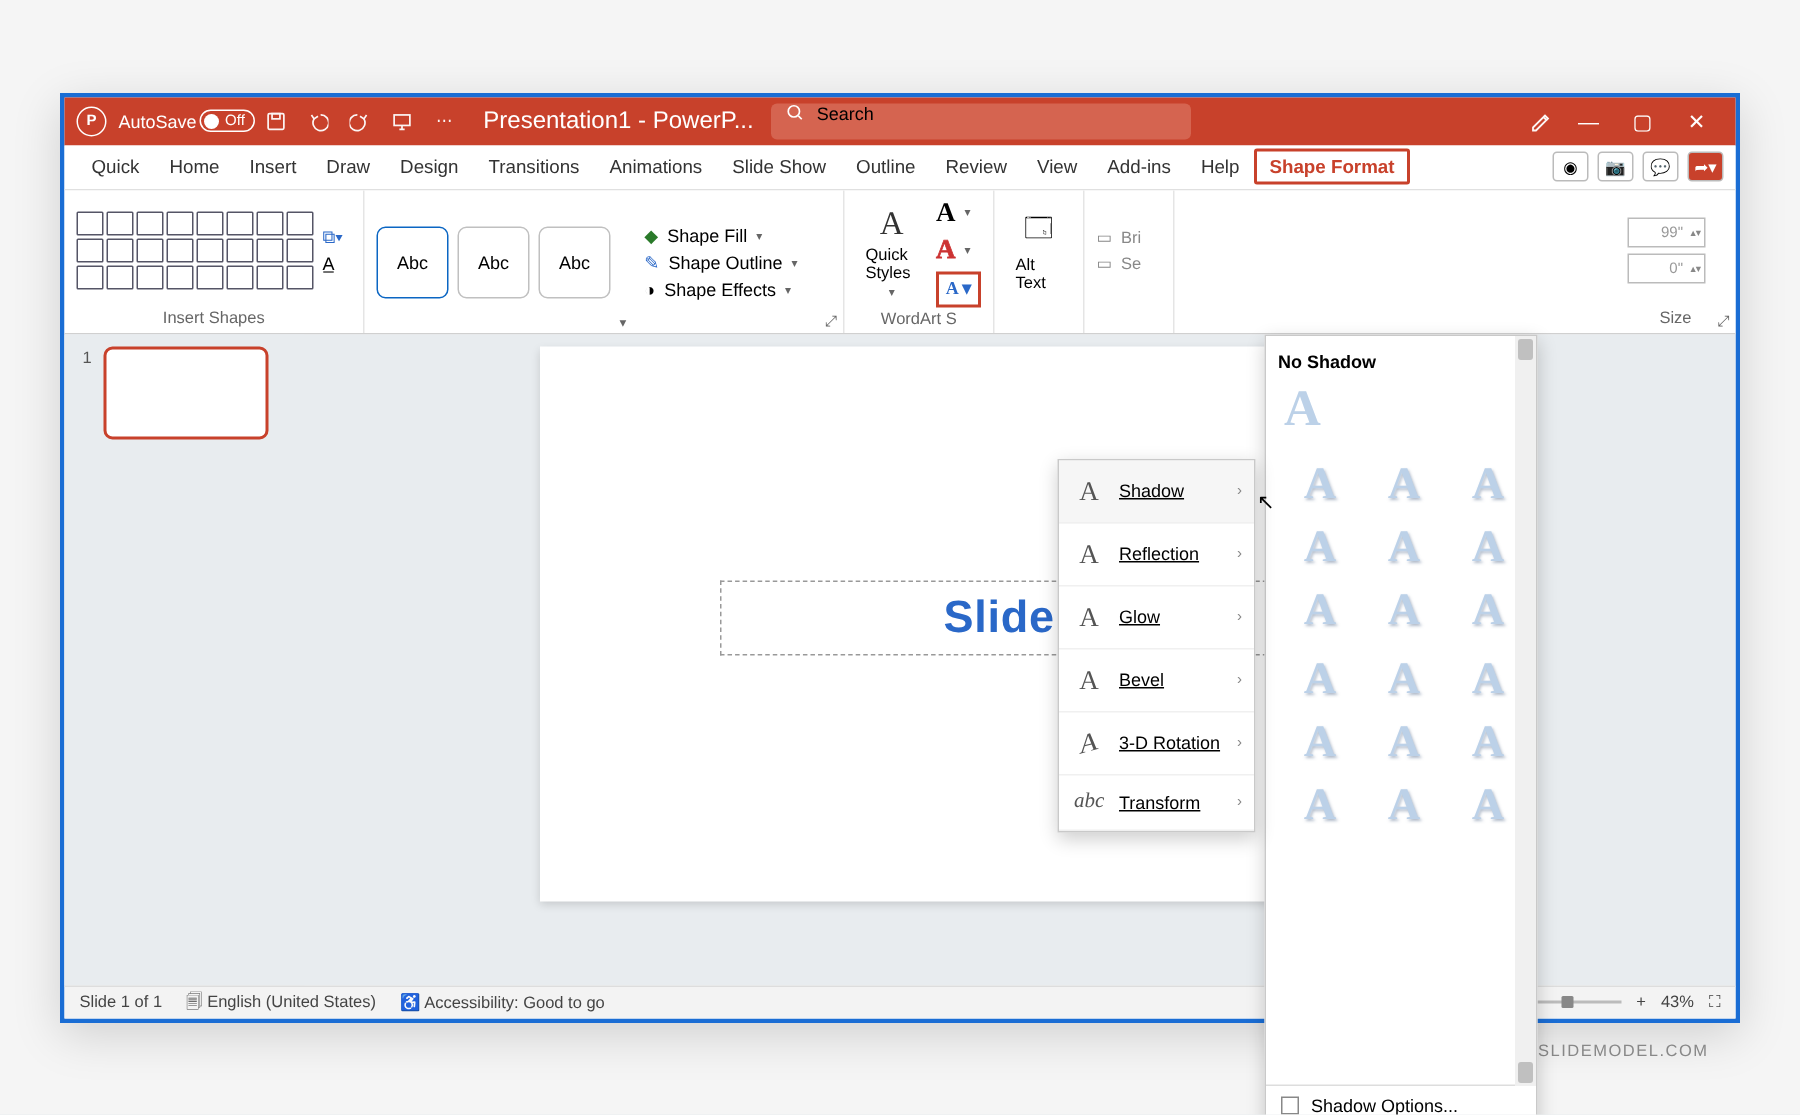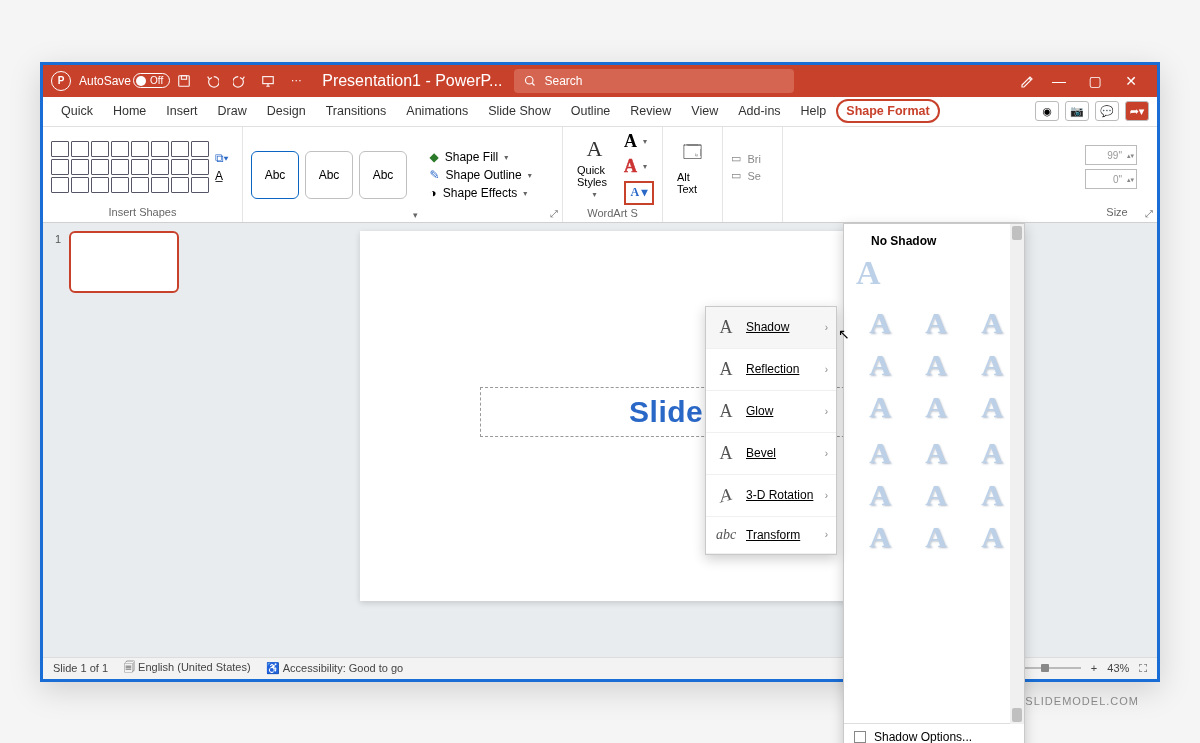--- a/index.html
+++ b/index.html
@@ -5,28 +5,28 @@
   * { box-sizing: border-box; margin: 0; padding: 0; font-family: "Segoe UI", Arial, sans-serif; }
   body { background: #f5f5f5; display:flex; align-items:center; justify-content:center; height:743px; }
   .frame { width: 1120px; height: 620px; border: 3px solid #1a6dd4; background:#fff; box-shadow: 0 8px 30px rgba(0,0,0,0.15); position:relative; }
   
   .titlebar { background:#c8412b; height:32px; display:flex; align-items:center; color:#fff; font-size:12px; padding:0 8px; }
   .titlebar .logo { width:20px; height:20px; border:1.5px solid #fff; border-radius:50%; display:flex; align-items:center; justify-content:center; font-size:10px; font-weight:bold; margin-right:8px;}
   .titlebar .autosave-toggle { display:inline-flex; align-items:center; border:1px solid #fff; border-radius:10px; padding:1px 6px 1px 2px; font-size:10px; margin-left:2px;}
   .titlebar .autosave-toggle .knob { width:10px; height:10px; border-radius:50%; background:#fff; margin-right:4px;}
   .titlebar .tb-btn { width:22px; height:22px; display:inline-flex; align-items:center; justify-content:center; margin:0 3px; color:#fff; opacity:0.95;}
   .titlebar .filename { margin:0 12px; font-size:16px; white-space:nowrap;}
-  .titlebar .search { flex:0 0 280px; height:24px; background:#d56450; border-radius:4px; display:flex; align-items:center; padding:0 10px; font-size:12px; color:#ffffff;}
+  .titlebar .search { flex:0 0 280px; height:24px; background:#d56450; border-radius:4px; display:flex; align-items:flex-start; padding:0 10px; font-size:12px; color:#000000;}
   .titlebar .search svg { margin-right:8px; }
   .titlebar .spacer { flex:1; }
   .titlebar .winctl { width:36px; text-align:center; font-size:14px;}
   
   .tabs { height:30px; background:#fff; border-bottom:1px solid #e0e0e0; display:flex; align-items:center; padding:0 8px; font-size:12.5px;}
   .tab { padding:0 10px; height:30px; display:flex; align-items:center; color:#333; cursor:default;}
-  .tab.active { border:2px solid #c8412b; color:#c8412b; font-weight:600; border-radius:12px; height:24px; padding:0 8px;}
+  .tab.active { border:2px solid #c8412b; color:#c8412b; font-weight:600; border-radius:2px; height:24px; padding:0 8px;}
   .tabs .right-icons { margin-left:auto; display:flex; gap:6px; align-items:center;}
   .tabs .right-icons .ib { width:24px; height:20px; border:1px solid #bbb; border-radius:3px; display:flex; align-items:center; justify-content:center; font-size:11px;}
   .tabs .share { background:#c8412b; color:#fff; border:none; width:34px;}
   
   .ribbon { height:96px; background:#fff; border-bottom:1px solid #d0d0d0; display:flex; font-size:11.5px; }
   .group { border-right:1px solid #e5e5e5; display:flex; flex-direction:column; padding:4px 8px 2px; position:relative;}
   .group .body { flex:1; display:flex; align-items:center; gap:6px;}
   .group .label { text-align:center; color:#666; font-size:11px; padding-top:2px; height:16px;}
   .group .dlg { position:absolute; right:4px; bottom:2px; font-size:10px; color:#666;}
   .shapes-grid { display:grid; grid-template-columns: repeat(8, 18px); grid-auto-rows:16px; gap:2px; }
@@ -55,21 +55,21 @@
   .fx-menu .item { display:flex; align-items:center; gap:10px; padding:10px 10px; border-bottom:1px solid #f0f0f0; position:relative;}
   .fx-menu .item .ic { font-family:serif; font-size:18px; color:#555; width:20px; text-align:center;}
   .fx-menu .item .arr { position:absolute; right:8px; color:#888; font-size:10px;}
   .fx-menu .item.hover { background:#f6f6f6;}
   .cursor { position:absolute; top:261px; left:795px; z-index:30; font-size:14px; color:#000;}
   
   .shadow-gal { position:absolute; top:158px; left:800px; width:182px; height:528px; background:#fff; border:1px solid #c9c9c9; box-shadow:0 4px 12px rgba(0,0,0,0.2); font-size:12px; z-index:9; display:flex; flex-direction:column;}
   .shadow-gal .scroll { position:absolute; right:0; top:0; width:14px; bottom:26px; background:#f0f0f0;}
   .shadow-gal .scroll .thumb2 { width:10px; height:14px; background:#c0c0c0; margin:2px auto; border-radius:2px;}
   .shadow-gal .scroll .thumb3 { position:absolute; bottom:2px; left:2px; width:10px; height:14px; background:#c0c0c0; border-radius:2px;}
-  .shadow-gal .hdr { font-weight:600; padding:10px 27px 6px;}
+  .shadow-gal .hdr { font-weight:600; padding:10px 8px 6px;}
   .shadow-gal .bigA { font-family:serif; font-size:34px; font-weight:bold; color:#bcd1e8; padding:0 12px 8px;}
   .shadow-gal .grid { display:grid; grid-template-columns:repeat(3, 48px); gap:8px; padding:6px 12px;}
   .shadow-gal .grid .cell { font-family:serif; font-size:30px; font-weight:bold; color:#bcd1e8; text-align:center; text-shadow:1px 1px 2px rgba(100,120,150,0.5);}
   .shadow-gal .footer { border-top:1px solid #ddd; padding:6px 10px; display:flex; align-items:center; gap:8px; font-size:12px; margin-top:auto;}
   .shadow-gal .footer .cb { width:12px; height:12px; border:1px solid #888;}
   
   .status { position:absolute; bottom:0; left:0; right:0; height:22px; background:#f3f3f3; border-top:1px solid #ddd; display:flex; align-items:center; font-size:11px; color:#444; padding:0 10px; gap:16px;}
   .status .right { margin-left:auto; display:flex; align-items:center; gap:10px;}
   .zslider { width:80px; height:2px; background:#bbb; position:relative;}
   .zslider::before{content:"";position:absolute;left:40px;top:-3px;width:8px;height:8px;background:#888;border-radius:1px;}

